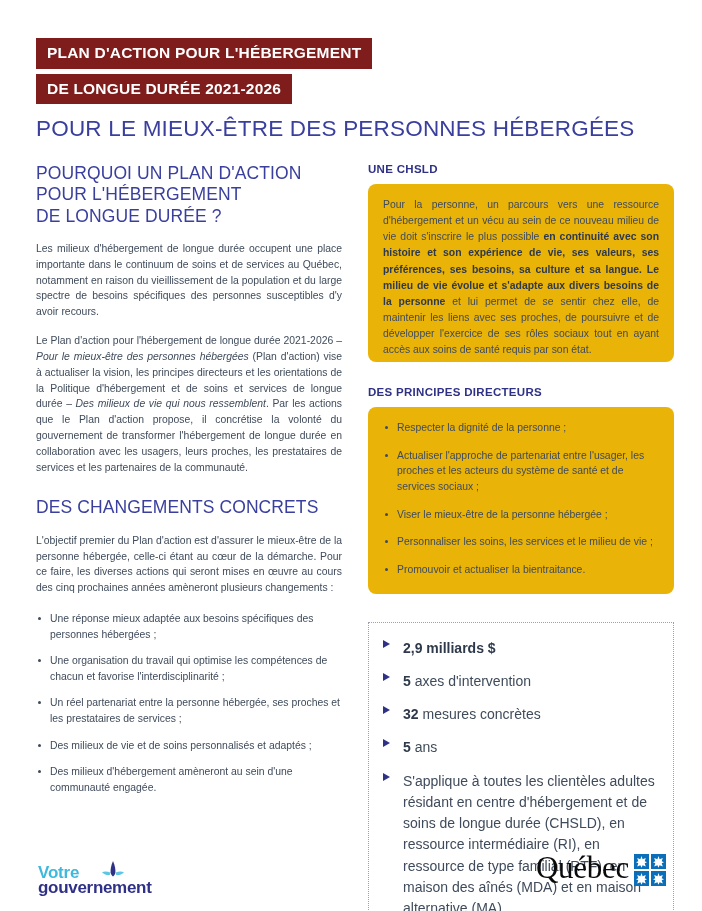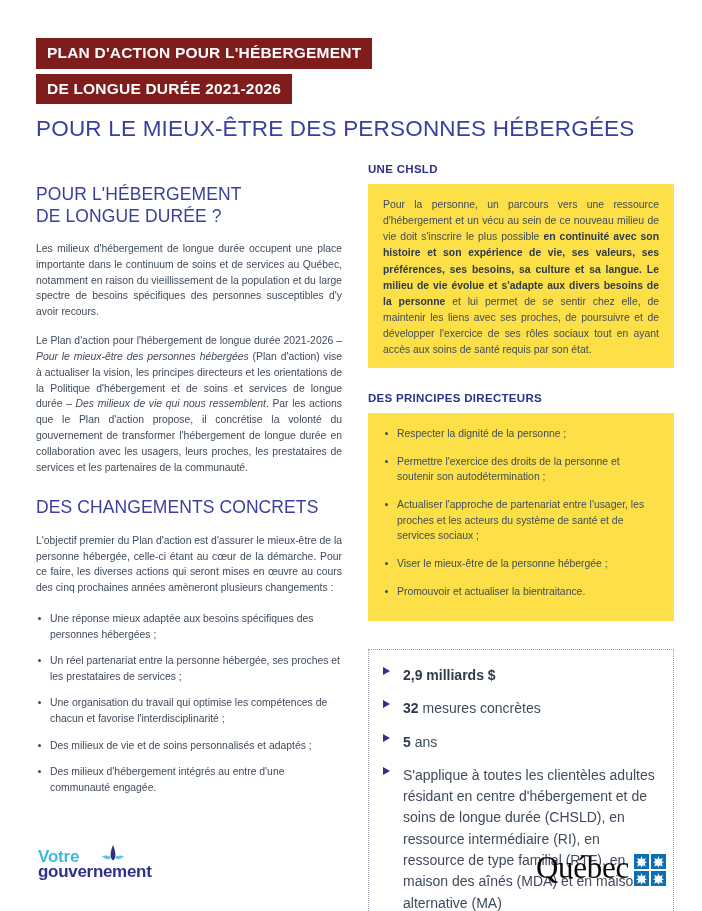--- a/index.html
+++ b/index.html
@@ -118,22 +118,23 @@
     left: 2px;
     top: 6px;
     width: 3px;
     height: 3px;
     border-radius: 50%;
     background: #3f4b5b;
   }
 
   
   .tint-box {
-    background: #fde047;
-    padding: 13px 15px 10px 15px;
+    background: #eab308;
+    padding: 13px 15px 4px 15px;
+    border-radius: 8px;
   }
   .tint-box p.body-text {
     margin: 0;
     font-size: 10.4px;
     line-height: 1.55;
   }
   .tint-box strong {
     font-weight: bold;
     color: #2e3a4b;
   }
@@ -177,21 +178,21 @@
   .footer {
     position: absolute;
     left: 0;
     top: 838px;
     width: 702px;
     height: 73px;
   }
   .logo-gouv {
     position: absolute;
     left: 38px;
-    top: 10px;
+    top: 26px;
     line-height: 1;
   }
   .logo-gouv .lg-votre {
     color: #3eb8dc;
     font-size: 17px;
     font-weight: bold;
     letter-spacing: -0.2px;
     display: block;
     margin-bottom: -2px;
   }
@@ -248,65 +249,66 @@
       <span class="title-bar">DE LONGUE DURÉE 2021-2026</span>
     </div>
     <div class="main-title">POUR LE MIEUX-ÊTRE DES PERSONNES HÉBERGÉES</div>
   </div>
 
   <div class="columns">
 
     <div class="col-left">
 
       <h2 class="section-title">
-        <br>
+        <span>POURQUOI UN PLAN D'ACTION</span><br>
         <span>POUR L'HÉBERGEMENT</span><br>
         <span>DE LONGUE DURÉE ?</span>
       </h2>
 
       <p class="body-text">Les milieux d'hébergement de longue durée occupent une place importante dans le continuum de soins et de services au Québec, notamment en raison du vieillissement de la population et du large spectre de besoins spécifiques des personnes susceptibles d'y avoir recours.</p>
 
       <p class="body-text"><span>Le Plan d'action pour l'hébergement de longue durée 2021-2026 – </span><em>Pour le mieux-être des personnes hébergées</em><span> (Plan d'action) vise à actualiser la vision, les principes directeurs et les orientations de la Politique d'hébergement et de soins et services de longue durée – </span><em>Des milieux de vie qui nous ressemblent</em><span>. Par les actions que le Plan d'action propose, il concrétise la volonté du gouvernement de transformer l'hébergement de longue durée en collaboration avec les usagers, leurs proches, les prestataires de services et les partenaires de la communauté.</span></p>
 
       <h2 class="section-title" style="margin-top:22px;">DES CHANGEMENTS CONCRETS</h2>
 
       <p class="body-text">L'objectif premier du Plan d'action est d'assurer le mieux-être de la personne hébergée, celle-ci étant au cœur de la démarche. Pour ce faire, les diverses actions qui seront mises en œuvre au cours des cinq prochaines années amèneront plusieurs changements :</p>
 
       <ul class="bullets" style="margin-top:15px;">
         <li><span class="dot"></span><span>Une réponse mieux adaptée aux besoins spécifiques des personnes hébergées ;</span></li>
+        <li><span class="dot"></span><span>Une organisation du travail qui optimise les compétences de chacun et favorise l'interdisciplinarité ;</span></li>
         <li><span class="dot"></span><span>Un réel partenariat entre la personne hébergée, ses proches et les prestataires de services ;</span></li>
-        <li><span class="dot"></span><span>Une organisation du travail qui optimise les compétences de chacun et favorise l'interdisciplinarité ;</span></li>
         <li><span class="dot"></span><span>Des milieux de vie et de soins personnalisés et adaptés ;</span></li>
-        <li><span class="dot"></span><span>Des milieux d'hébergement intégrés au entre d'une communauté engagée.</span></li>
+        <li><span class="dot"></span><span>Des milieux d'hébergement amèneront au sein d'une communauté engagée.</span></li>
       </ul>
     </div>
 
     <div class="col-right">
 
       <h3 class="box-title">UNE CHSLD</h3>
 
       <div class="tint-box">
         <p class="body-text"><span>Pour la personne, un parcours vers une ressource d'hébergement et un vécu au sein de ce nouveau milieu de vie doit s'inscrire le plus possible </span><strong>en continuité avec son histoire et son expérience de vie, ses valeurs, ses préférences, ses besoins, sa culture et sa langue. Le milieu de vie évolue et s'adapte aux divers besoins de la personne</strong><span> et lui permet de se sentir chez elle, de maintenir les liens avec ses proches, de poursuivre et de développer l'exercice de ses rôles sociaux tout en ayant accès aux soins de santé requis par son état.</span></p>
       </div>
 
       <h3 class="box-title" style="margin-top:24px;">DES PRINCIPES DIRECTEURS</h3>
 
       <div class="tint-box">
         <ul class="bullets">
           <li><span class="dot"></span><span>Respecter la dignité de la personne ;</span></li>
-          <li><span class="dot"></span><span>Permettre l'exercice des droits de la personne et soutenir son autodétermination ;</span></li>
           <li><span class="dot"></span><span>Actualiser l'approche de partenariat entre l'usager, les proches et les acteurs du système de santé et de services sociaux ;</span></li>
           <li><span class="dot"></span><span>Viser le mieux-être de la personne hébergée ;</span></li>
+          <li><span class="dot"></span><span>Personnaliser les soins, les services et le milieu de vie ;</span></li>
           <li><span class="dot"></span><span>Promouvoir et actualiser la bientraitance.</span></li>
         </ul>
       </div>
 
       <div class="dotted-box" style="margin-top:28px;">
         <ul class="arrows">
           <li><span class="arrow"></span><span class="lead">2,9 milliards $</span><span></span></li>
+          <li><span class="arrow"></span><span class="lead">5</span><span> axes d'intervention</span></li>
           <li><span class="arrow"></span><span class="lead">32</span><span> mesures concrètes</span></li>
           <li><span class="arrow"></span><span class="lead">5</span><span> ans</span></li>
           <li><span class="arrow"></span><span>S'applique à toutes les clientèles adultes résidant en centre d'hébergement et de soins de longue durée (CHSLD), en ressource intermédiaire (RI), en ressource de type familial (RTF), en maison des aînés (MDA) et en maison alternative (MA)</span></li>
         </ul>
       </div>
     </div>
   </div>
 
   <div class="footer">
 

